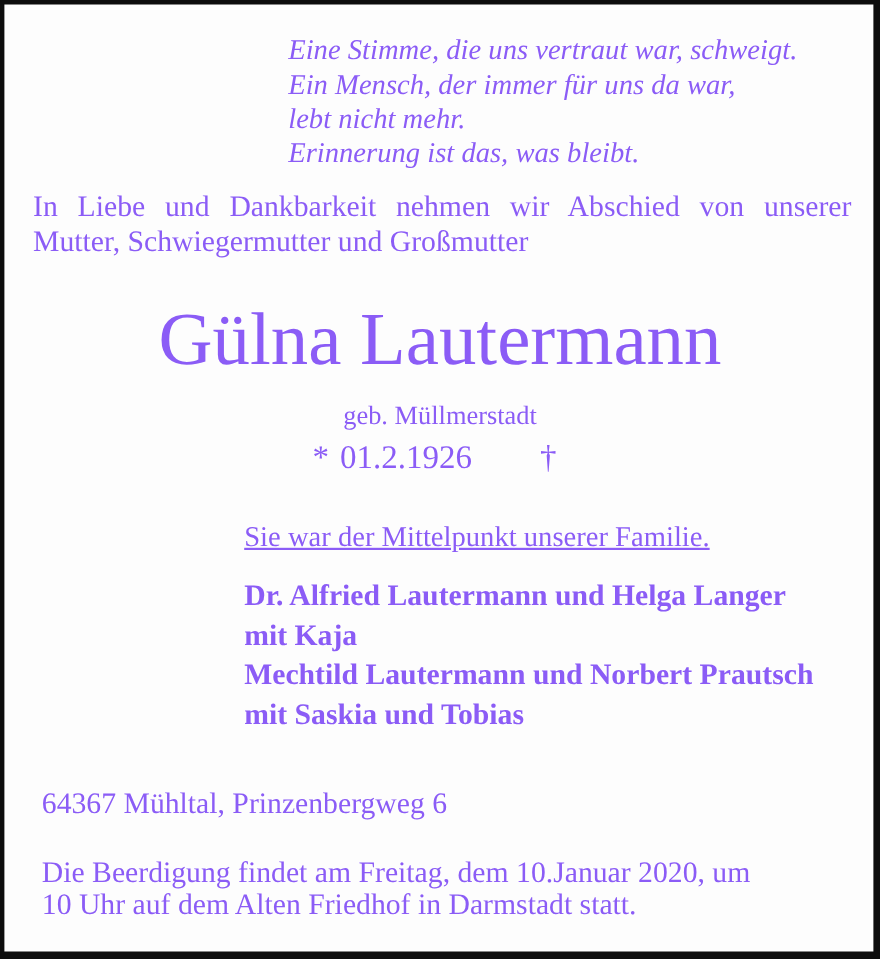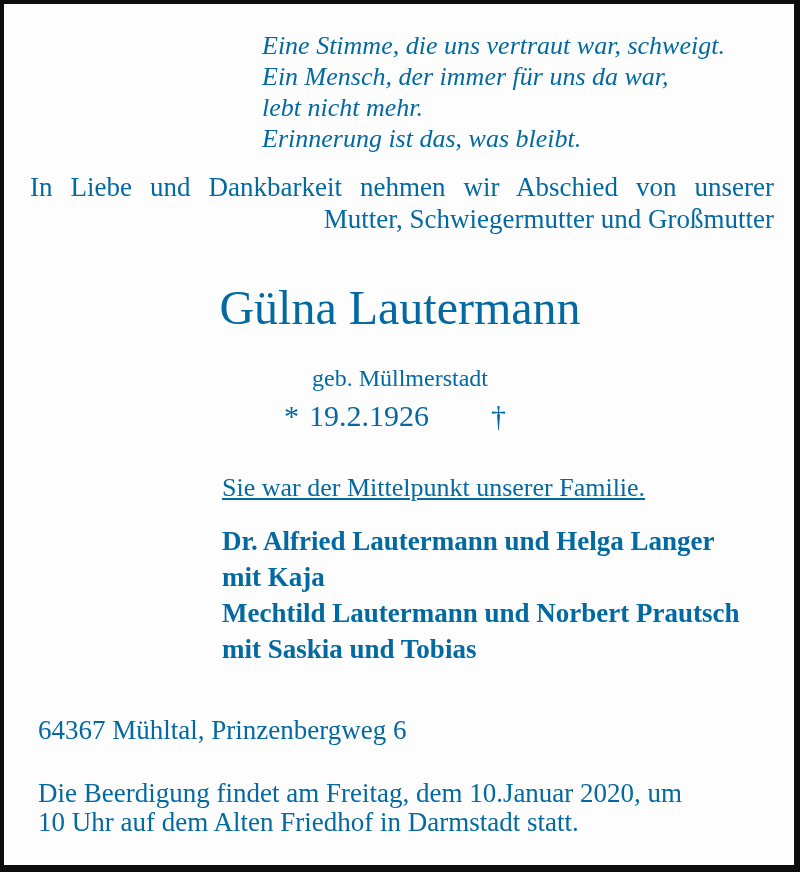--- a/index.html
+++ b/index.html
@@ -6,21 +6,21 @@
     margin: 0;
     padding: 0;
     background: #ffffff;
   }
   .page {
     position: relative;
     width: 800px;
     height: 872px;
     background: #fdfdfd;
     font-family: "Liberation Serif", "DejaVu Serif", serif;
-    color: #0369a1;
+    color: #8b5cf6;
     overflow: hidden;
   }
   .sheet-frame {
     position: absolute;
     inset: 0;
     border-style: solid;
     border-color: #0d0d0d;
     border-width: 4px 6px 7px 4px;
     box-sizing: border-box;
     pointer-events: none;
@@ -41,29 +41,29 @@
     width: 744px;
     font-size: 27px;
     line-height: 32px;
     white-space: normal;
   }
   .intro-line-1 {
     text-align: justify;
     text-align-last: justify;
   }
   .intro-line-2 {
-    text-align: right;
+    text-align: left;
   }
 
   .deceased-name {
     left: 0;
     right: 0;
     top: 271px;
     text-align: center;
-    font-size: 48px;
+    font-size: 68px;
     line-height: 74px;
   }
 
   .maiden-name {
     left: 0;
     right: 0;
     top: 361px;
     text-align: center;
     font-size: 24px;
     line-height: 34px;
@@ -131,21 +131,21 @@
     <div class="intro-line-2">Mutter, Schwiegermutter und Großmutter</div>
   </div>
 
   <div class="block deceased-name">Gülna Lautermann</div>
 
   <div class="block maiden-name">geb. Müllmerstadt</div>
 
   <div class="block dates-row">
     <span class="date-group">
       <span class="date-symbol">*</span>
-      <span>19.2.1926</span>
+      <span>01.2.1926</span>
     </span>
     <span class="date-group">
       <span class="date-symbol">†</span>
     </span>
   </div>
 
   <div class="block tribute">Sie war der Mittelpunkt unserer Familie.</div>
 
   <div class="block mourners">
     <div>Dr. Alfried Lautermann und Helga Langer</div>

